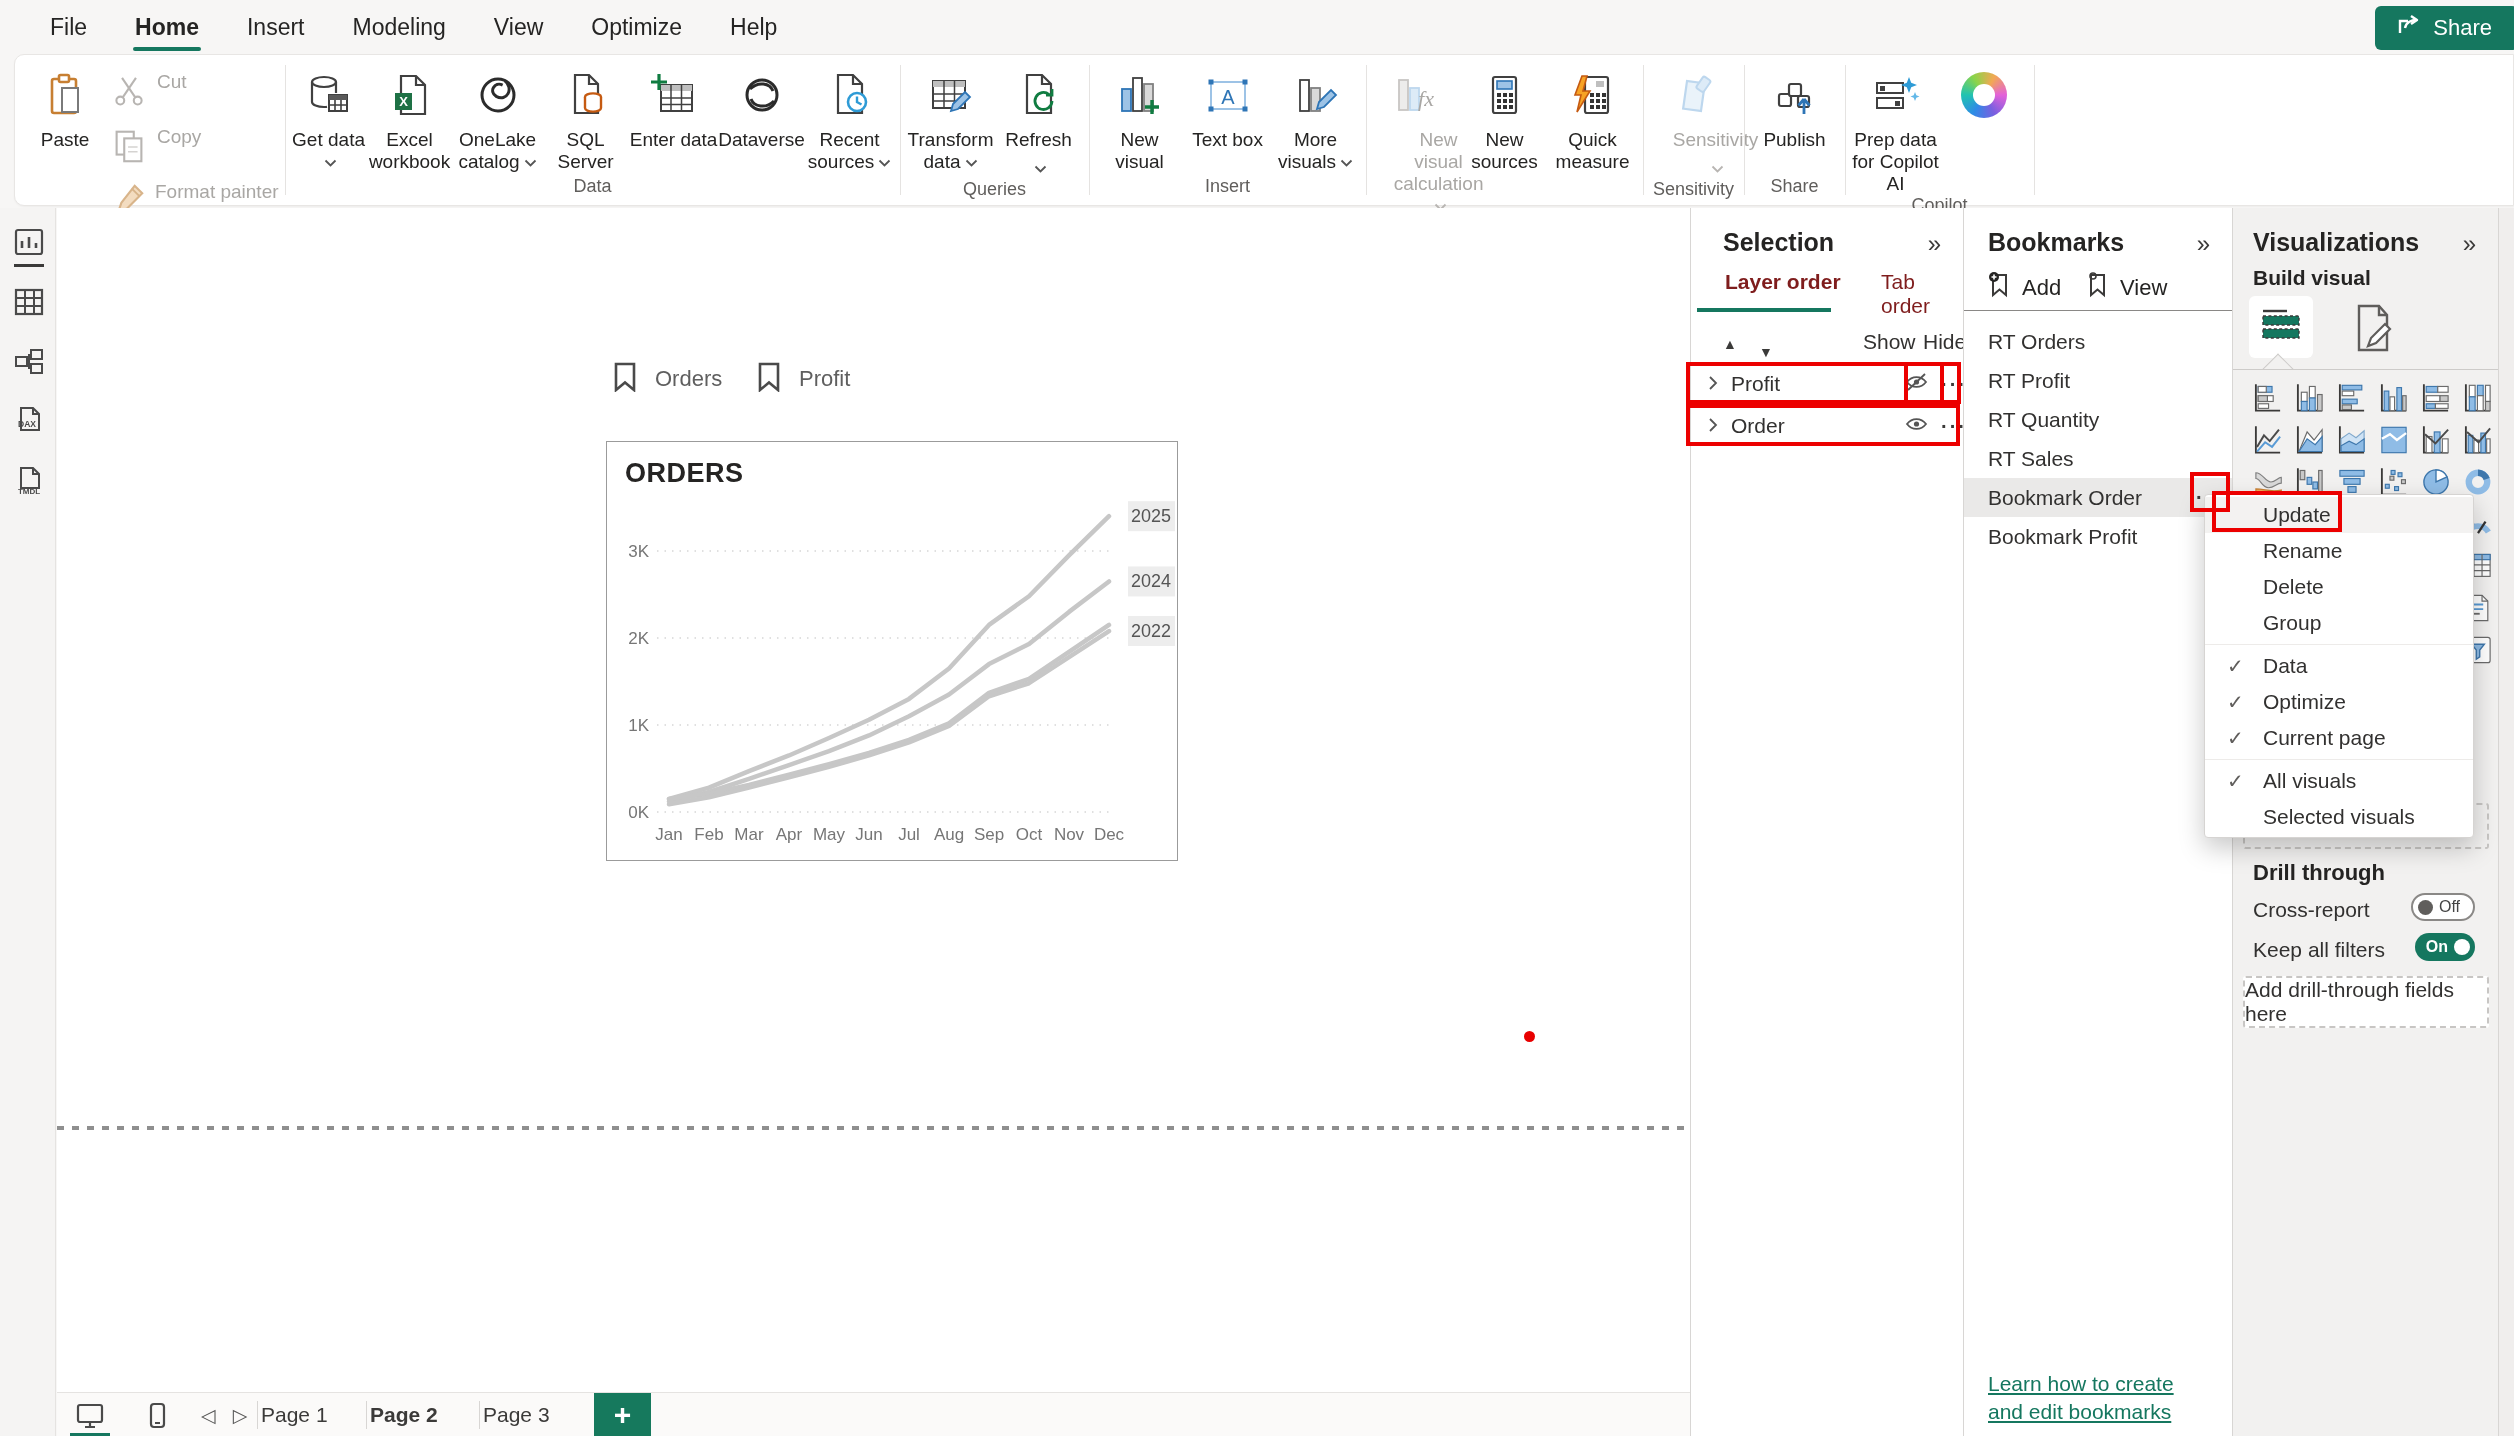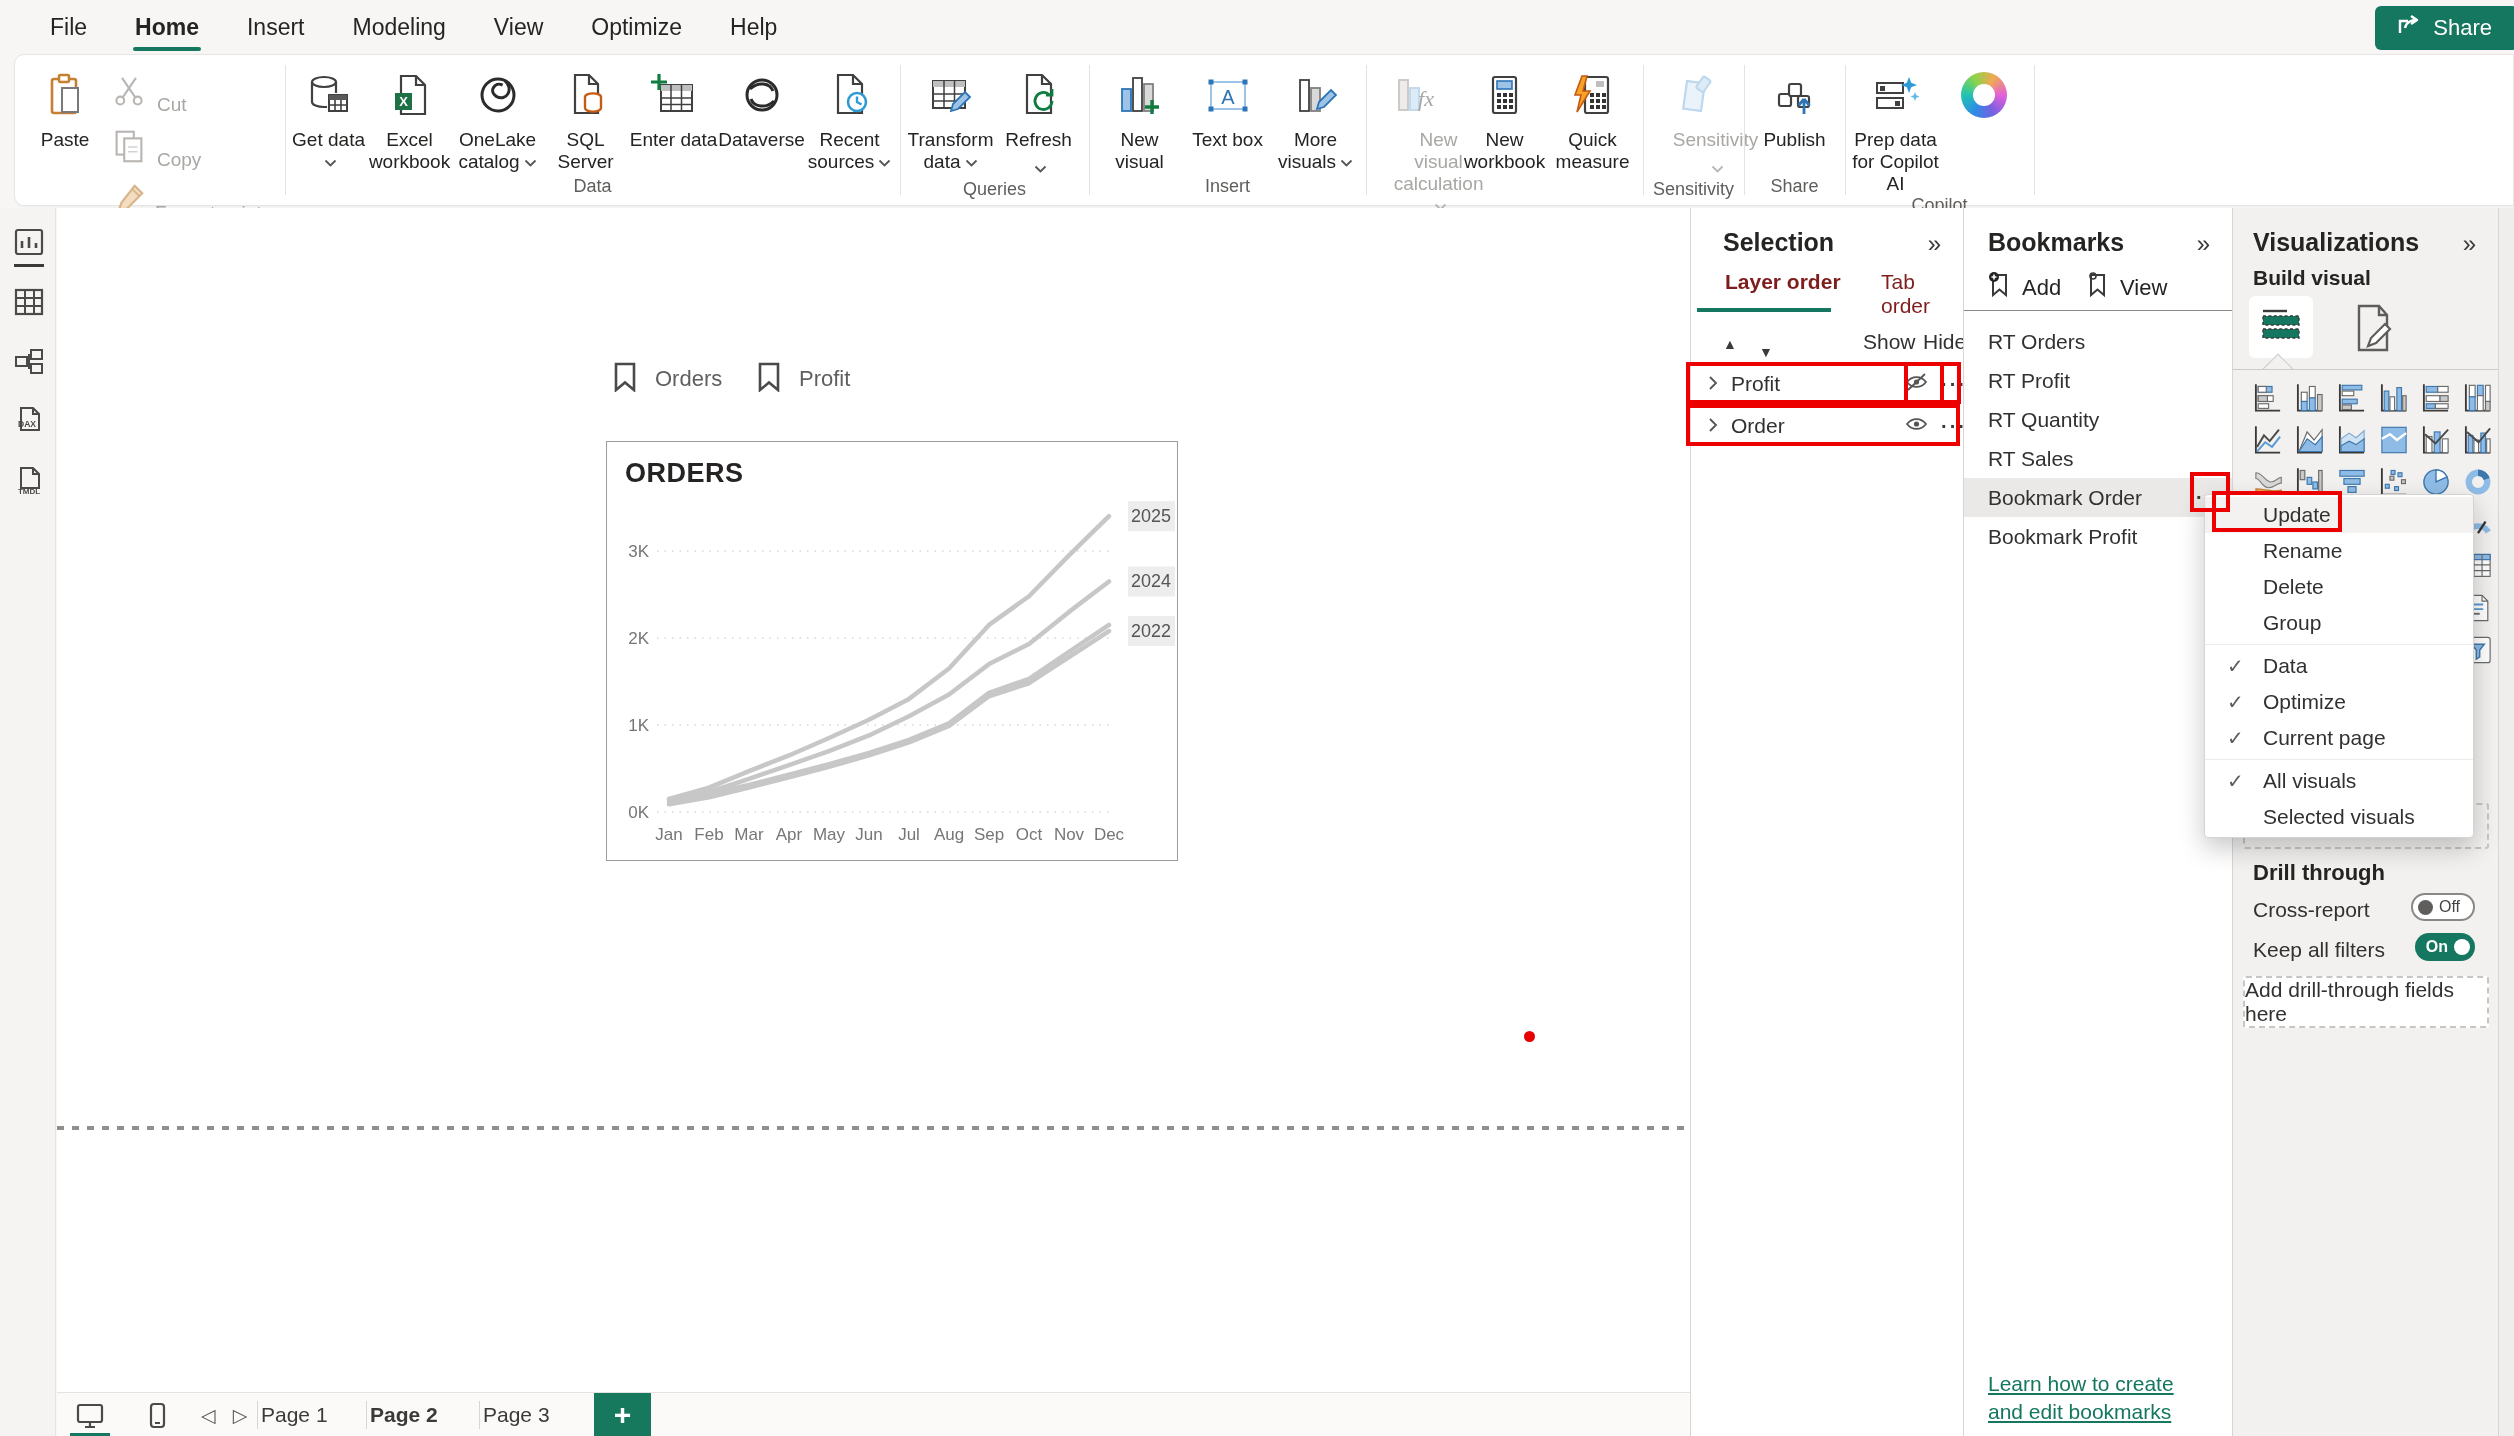--- a/index.html
+++ b/index.html
@@ -26,21 +26,21 @@
   .rgroup-buttons{display:flex;align-items:flex-start;flex:1;}
   .rgroup-label{font-size:18px;color:var(--text2);text-align:center;padding-bottom:4px;}
   .rsep{width:1px;background:#E5E3E1;margin:10px 0;}
   .rbtn{display:flex;flex-direction:column;align-items:center;width:88px;padding-top:4px;gap:6px;}
   .rbtn .ricon{height:56px;display:flex;align-items:center;justify-content:center;}
   .rbtn .rlabel{font-size:19px;line-height:1.16;text-align:center;color:var(--text);}
   .rbtn.disabled .rlabel{color:var(--dis);margin-left:44px;}
   .chev{display:inline-block;margin-left:4px;}
   
   .clip-col{display:flex;flex-direction:column;justify-content:flex-start;gap:10px;padding-top:8px;}
-  .clip-small{display:flex;align-items:flex-end;gap:8px;font-size:19px;color:var(--dis);}
+  .clip-small{display:flex;align-items:flex-start;gap:8px;font-size:19px;color:var(--dis);}
   
   .copilot-ring{width:46px;height:46px;border-radius:50%;
     background:conic-gradient(from 210deg,#2E8BE6,#21C3B1,#8BD44A,#F2A854,#E361D9,#7A5FE0,#2E8BE6);position:relative;}
   .copilot-ring::after{content:"";position:absolute;inset:12px;background:#fff;border-radius:50%;}
 
   
   #left-rail{position:absolute;left:0;top:208px;width:56px;height:1228px;background:#F5F4F3;border-right:1px solid #E5E3E1;}
   .rail-item{position:absolute;left:12px;width:34px;display:flex;flex-direction:column;align-items:center;}
   .rail-item.active::after{content:"";width:30px;height:3px;background:#3B3A39;margin-top:4px;}
 
@@ -376,21 +376,21 @@
                   <rect x="28" y="21" width="4" height="4"></rect>
                   <rect x="16" y="27" width="4" height="4"></rect>
                   <rect x="22" y="27" width="4" height="4"></rect>
                   <rect x="28" y="27" width="4" height="4"></rect>
                   <rect x="16" y="33" width="4" height="4"></rect>
                   <rect x="22" y="33" width="4" height="4"></rect>
                   <rect x="28" y="33" width="4" height="4"></rect>
                 </g>
               </svg>
             </div>
-            <div class="rlabel">New workbook</div>
+            <div class="rlabel">New sources</div>
           </div>
           <div class="rbtn">
             <div class="ricon">
               <svg width="48" height="46" viewBox="0 0 48 46" fill="none">
                 <rect x="16" y="5" width="23" height="36" rx="2" fill="#fff" stroke="#404040" stroke-width="2.2"></rect>
                 <rect x="27" y="9" width="8" height="6" fill="#BFBFBF"></rect>
                 <g fill="#333">
                   <rect x="21" y="21" width="4" height="4"></rect>
                   <rect x="27" y="21" width="4" height="4"></rect>
                   <rect x="33" y="21" width="4" height="4"></rect>

